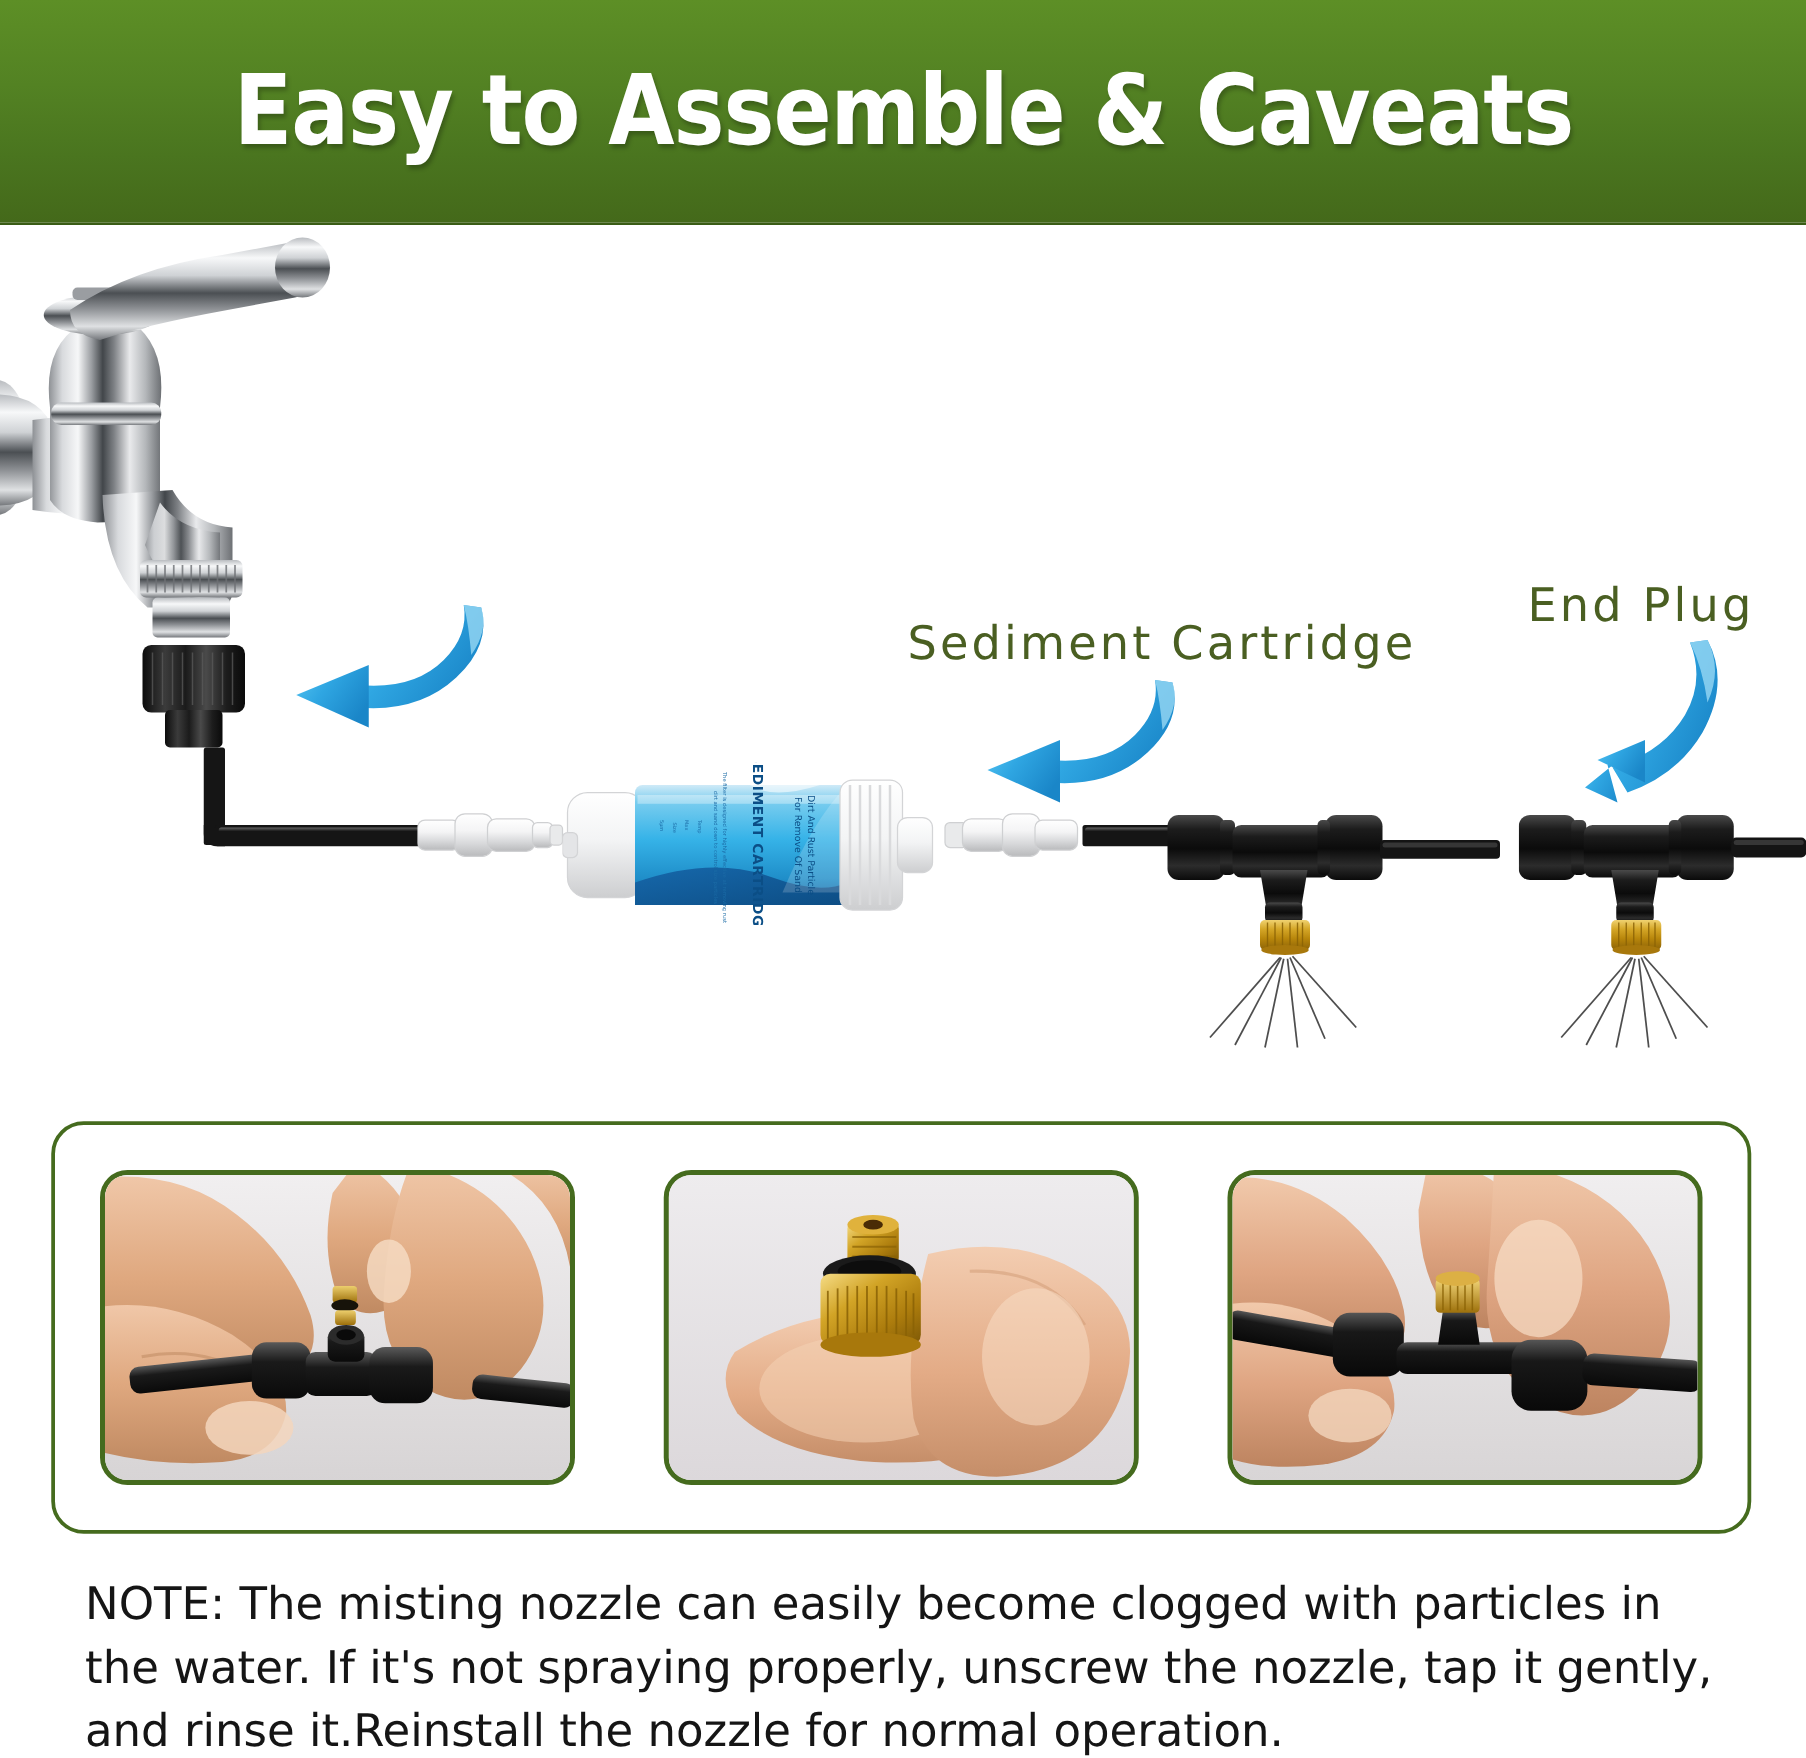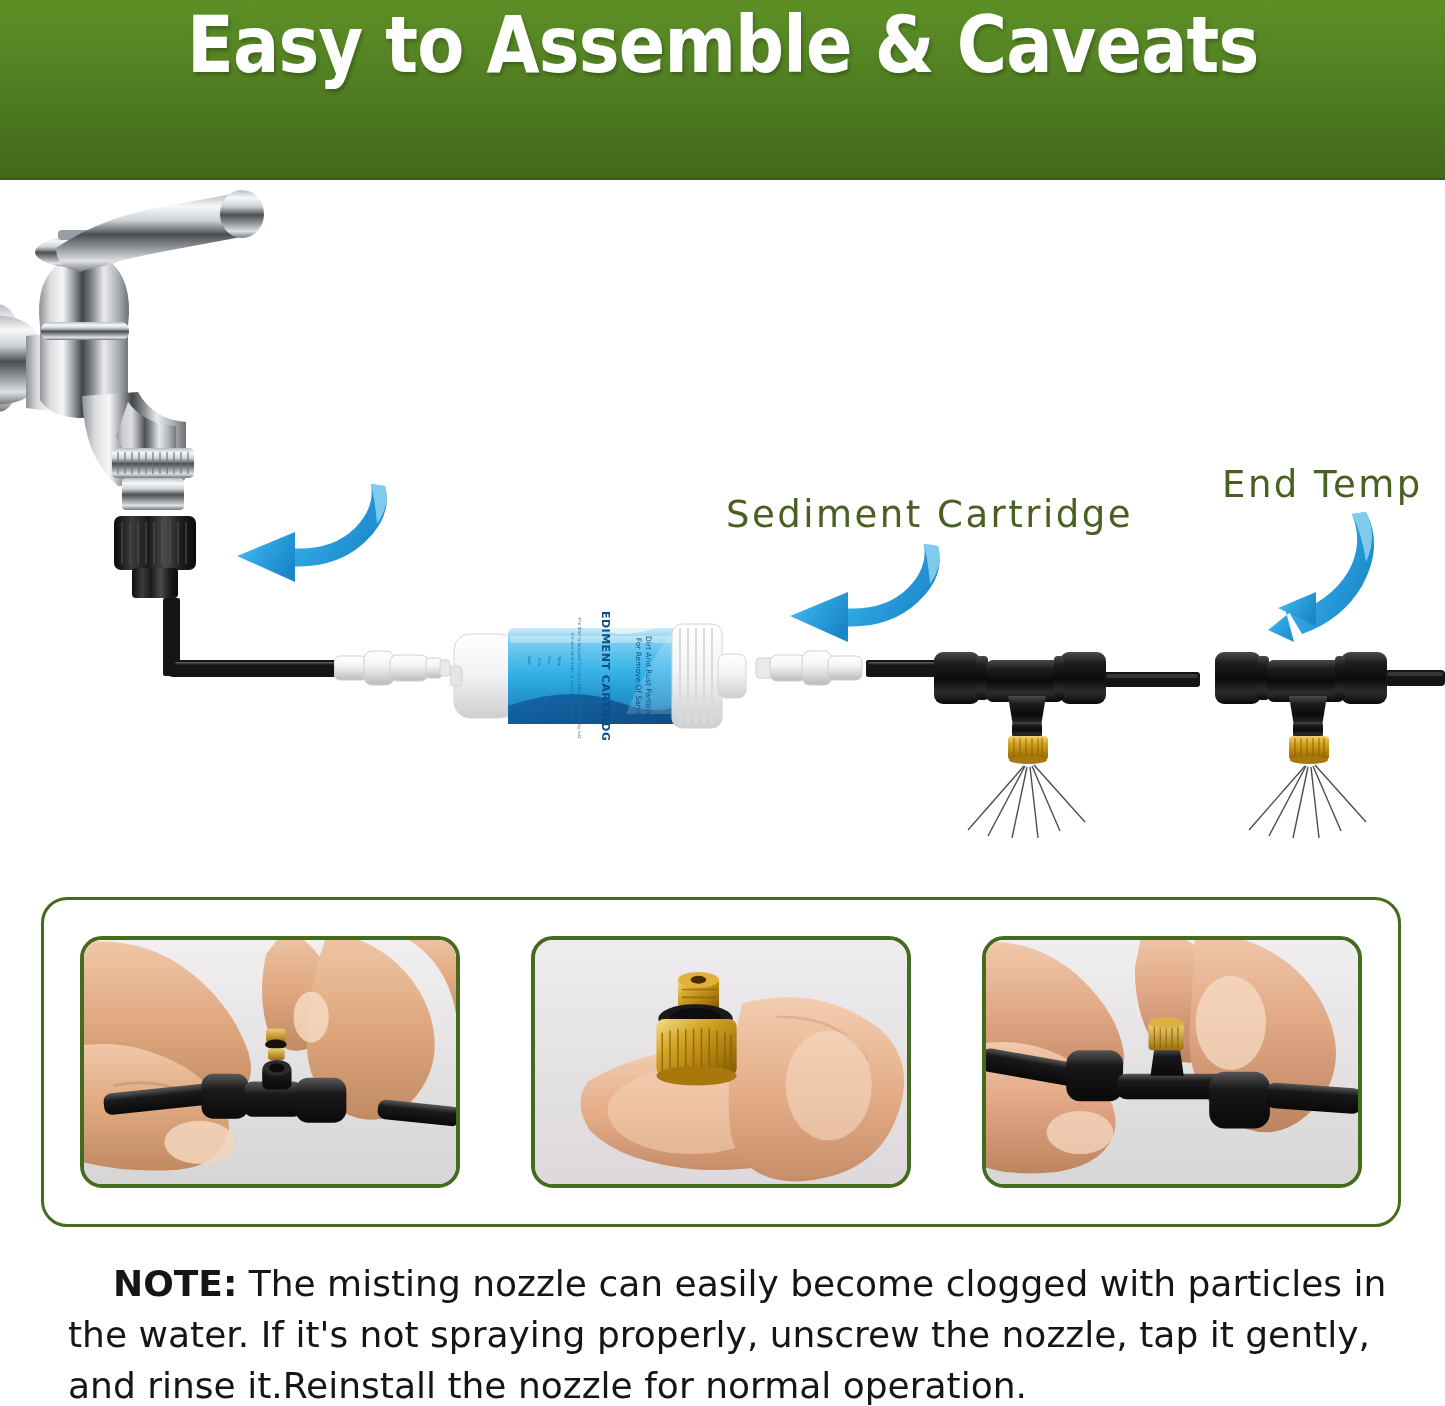--- a/index.html
+++ b/index.html
@@ -10,21 +10,21 @@
     overflow:hidden;
     position:relative;
   }
   .stage{position:relative;width:1445px;height:1406px;overflow:hidden;}
 
   
   .header{
     position:absolute;left:0;top:0;width:1445px;height:178px;
     background:linear-gradient(180deg,#5d8f26 0%,#538223 38%,#4a751f 70%,#44691a 100%);
     border-bottom:2px solid #3a5c15;
-    display:flex;align-items:flex-start;justify-content:center;
+    display:flex;align-items:center;justify-content:center;
   }
   .header-title{
     color:#ffffff;
     font-family:"DejaVu Sans", sans-serif;
     font-size:78px;
     font-weight:bold;
     letter-spacing:-1px;
     transform:scaleX(0.88);
     text-shadow:2px 3px 4px rgba(0,0,0,0.25);
     white-space:nowrap;
@@ -76,35 +76,35 @@
 
   
   .note{
     position:absolute;left:68px;top:1258px;width:1320px;
     color:#151515;
     font-family:"DejaVu Sans", sans-serif;
     font-size:36px;
     line-height:51px;
     letter-spacing:0px;
   }
-  .note b{font-weight:bold;margin-left:45px;}
+  .note b{font-weight:normal;}
 </style>
 </head>
 <body>
 
 <div class="stage">
 
   <div class="header">
     <div class="header-title">Easy to Assemble &amp; Caveats</div>
   </div>
 
   <div class="diagram">
 
     <div class="callout" id="lbl-cart">Sediment Cartridge</div>
-    <div class="callout" id="lbl-plug">End Temp</div>
+    <div class="callout" id="lbl-plug">End Plug</div>
 
     <div class="faucet-wrap">
       <svg viewBox="0 0 280 420" width="280" height="420">
         <defs>
           <linearGradient id="chromeV" x1="0" y1="0" x2="1" y2="0">
             <stop offset="0%" stop-color="#8e9195"></stop>
             <stop offset="12%" stop-color="#d8dadd"></stop>
             <stop offset="26%" stop-color="#f6f7f8"></stop>
             <stop offset="38%" stop-color="#9a9da1"></stop>
             <stop offset="48%" stop-color="#42464a"></stop>

